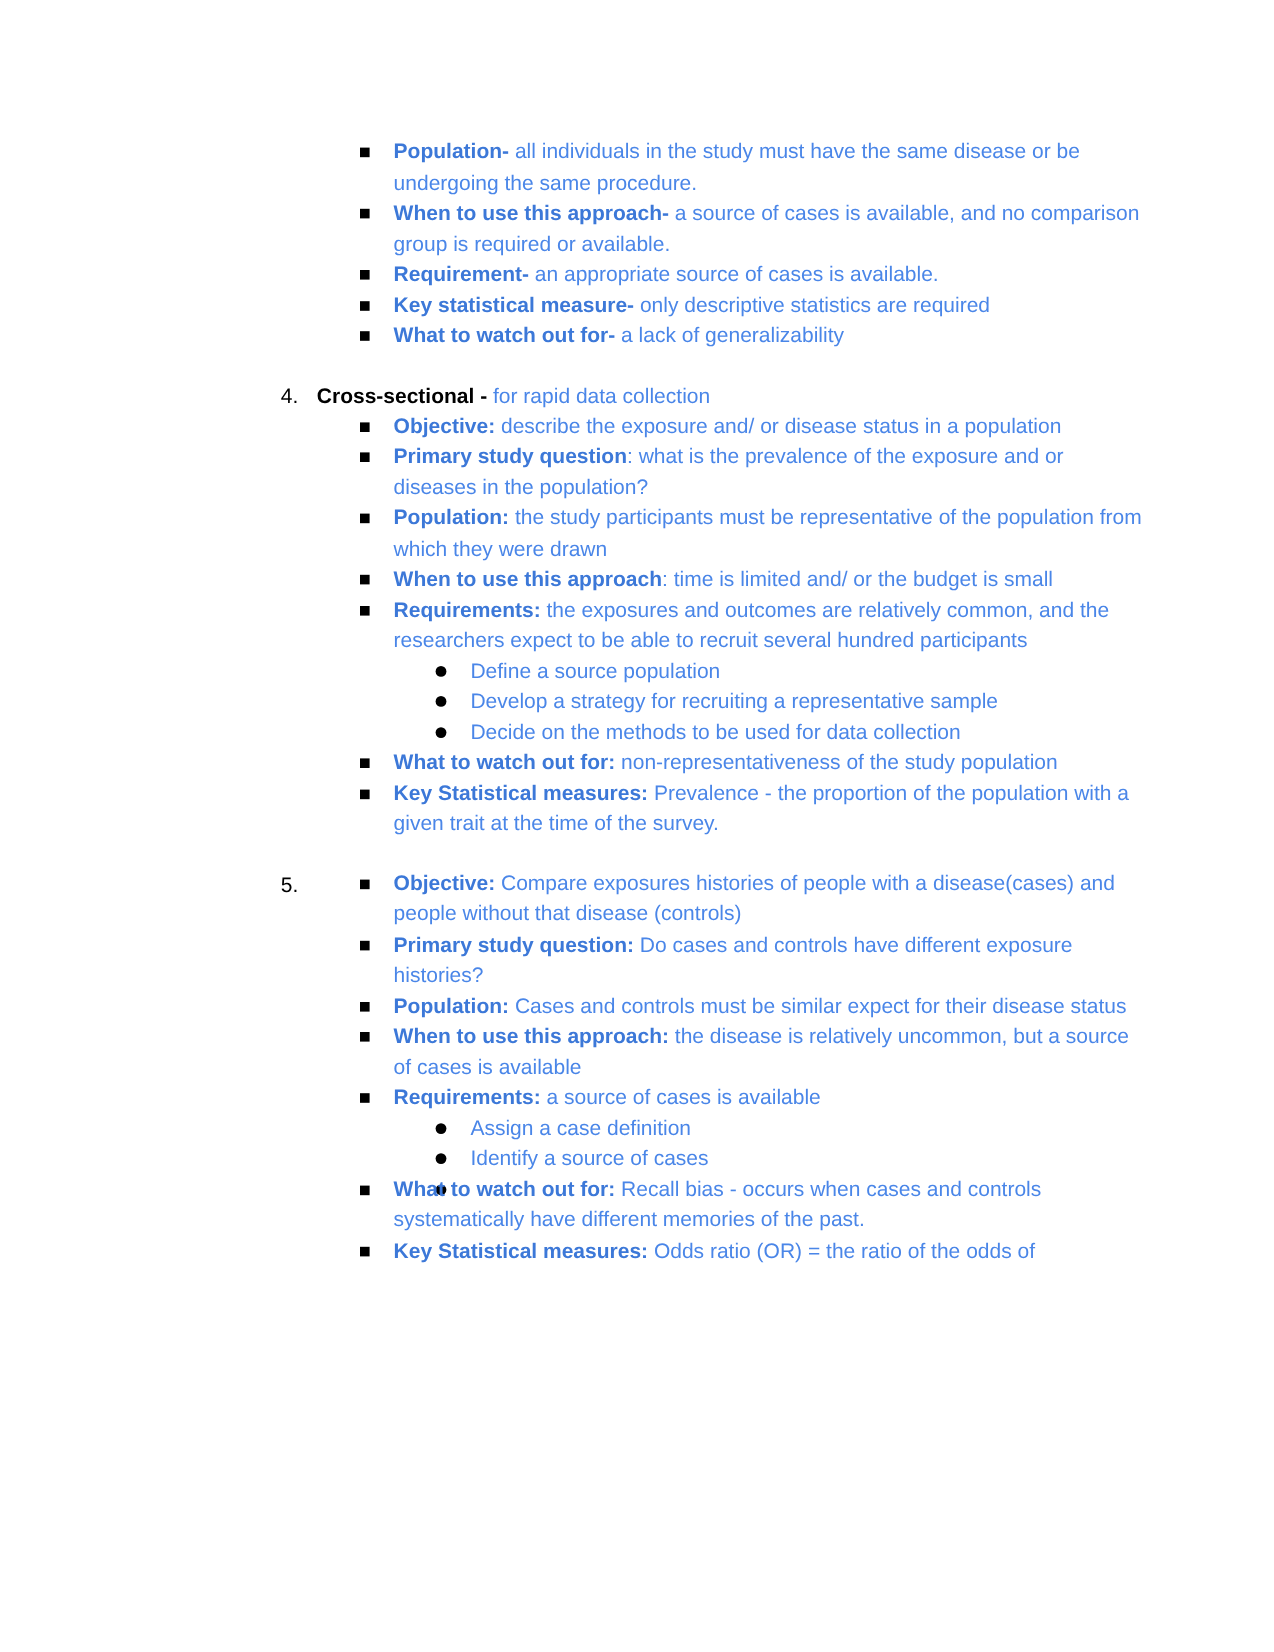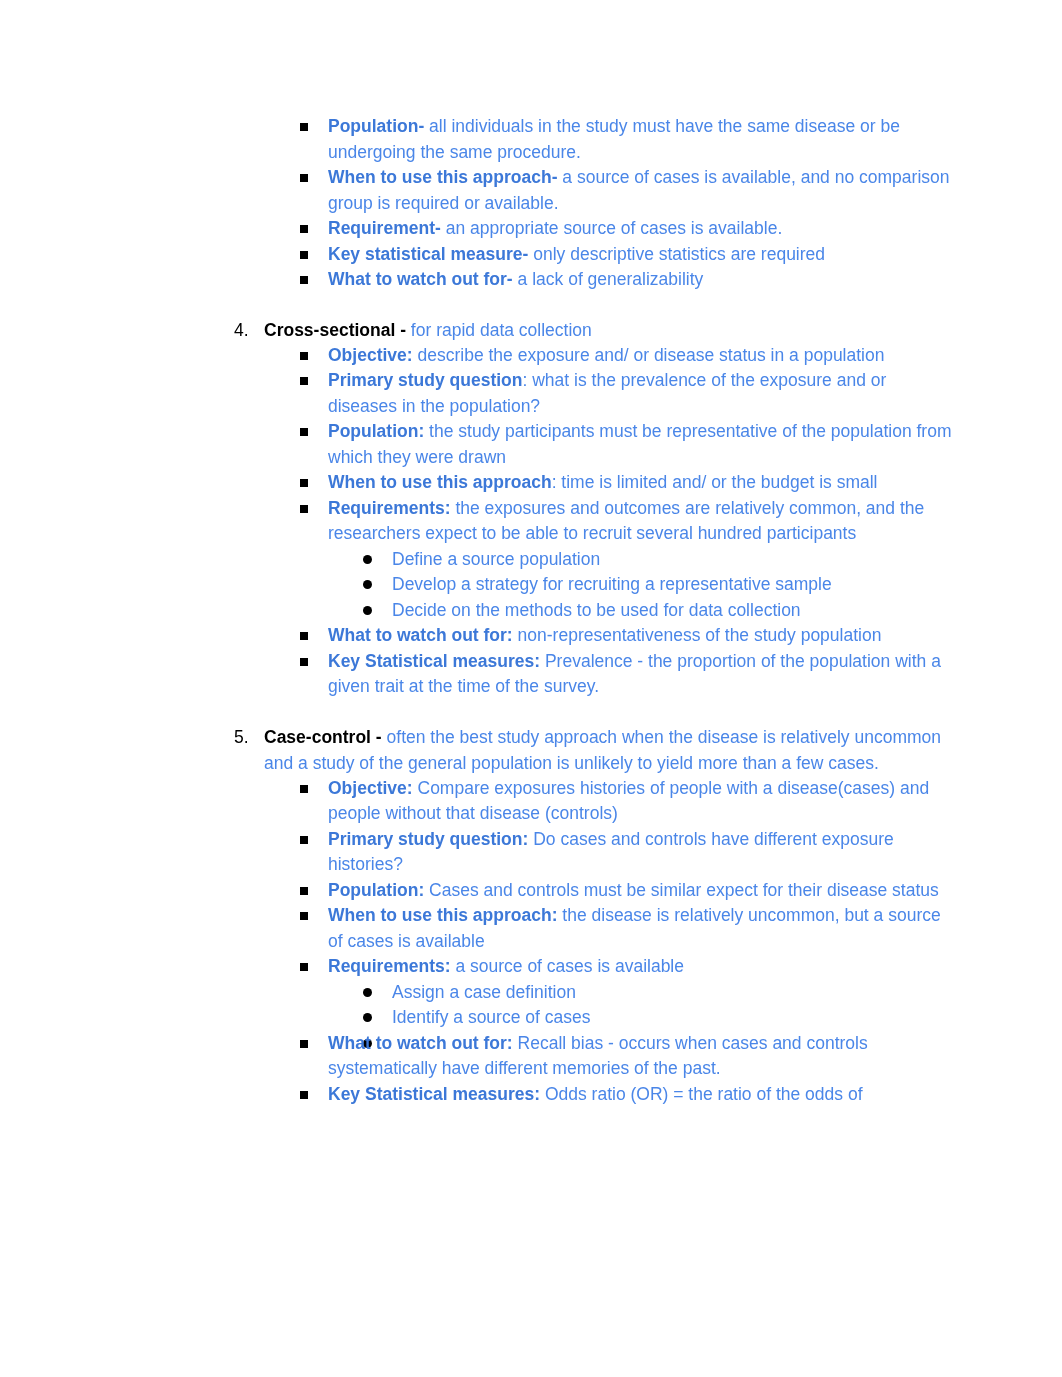--- a/index.html
+++ b/index.html
@@ -204,21 +204,20 @@
           </li>
         </ul>
       </li>
     </ol>
 
     <div class="group-gap"></div>
 
     <ol class="lvl1">
       <li>
         <span class="num">5.</span>
-        <div class="l1-text w-l1"><span class="lead">Case-control - </span><span>often the best study approach when the disease is relatively uncommon and a study of the general population is unlikely to yield more than a few cases.</span></div>
 
         <ul class="lvl2">
           <li>
             <span class="sq"></span>
             <div class="l2-text w-l2"><span class="lead">Objective:</span><span> Compare exposures histories of people with a disease(cases) and people without that disease (controls)</span></div>
           </li>
           <li>
             <span class="sq"></span>
             <div class="l2-text w-l2"><span class="lead">Primary study question:</span><span> Do cases and controls have different exposure histories?</span></div>
           </li>

